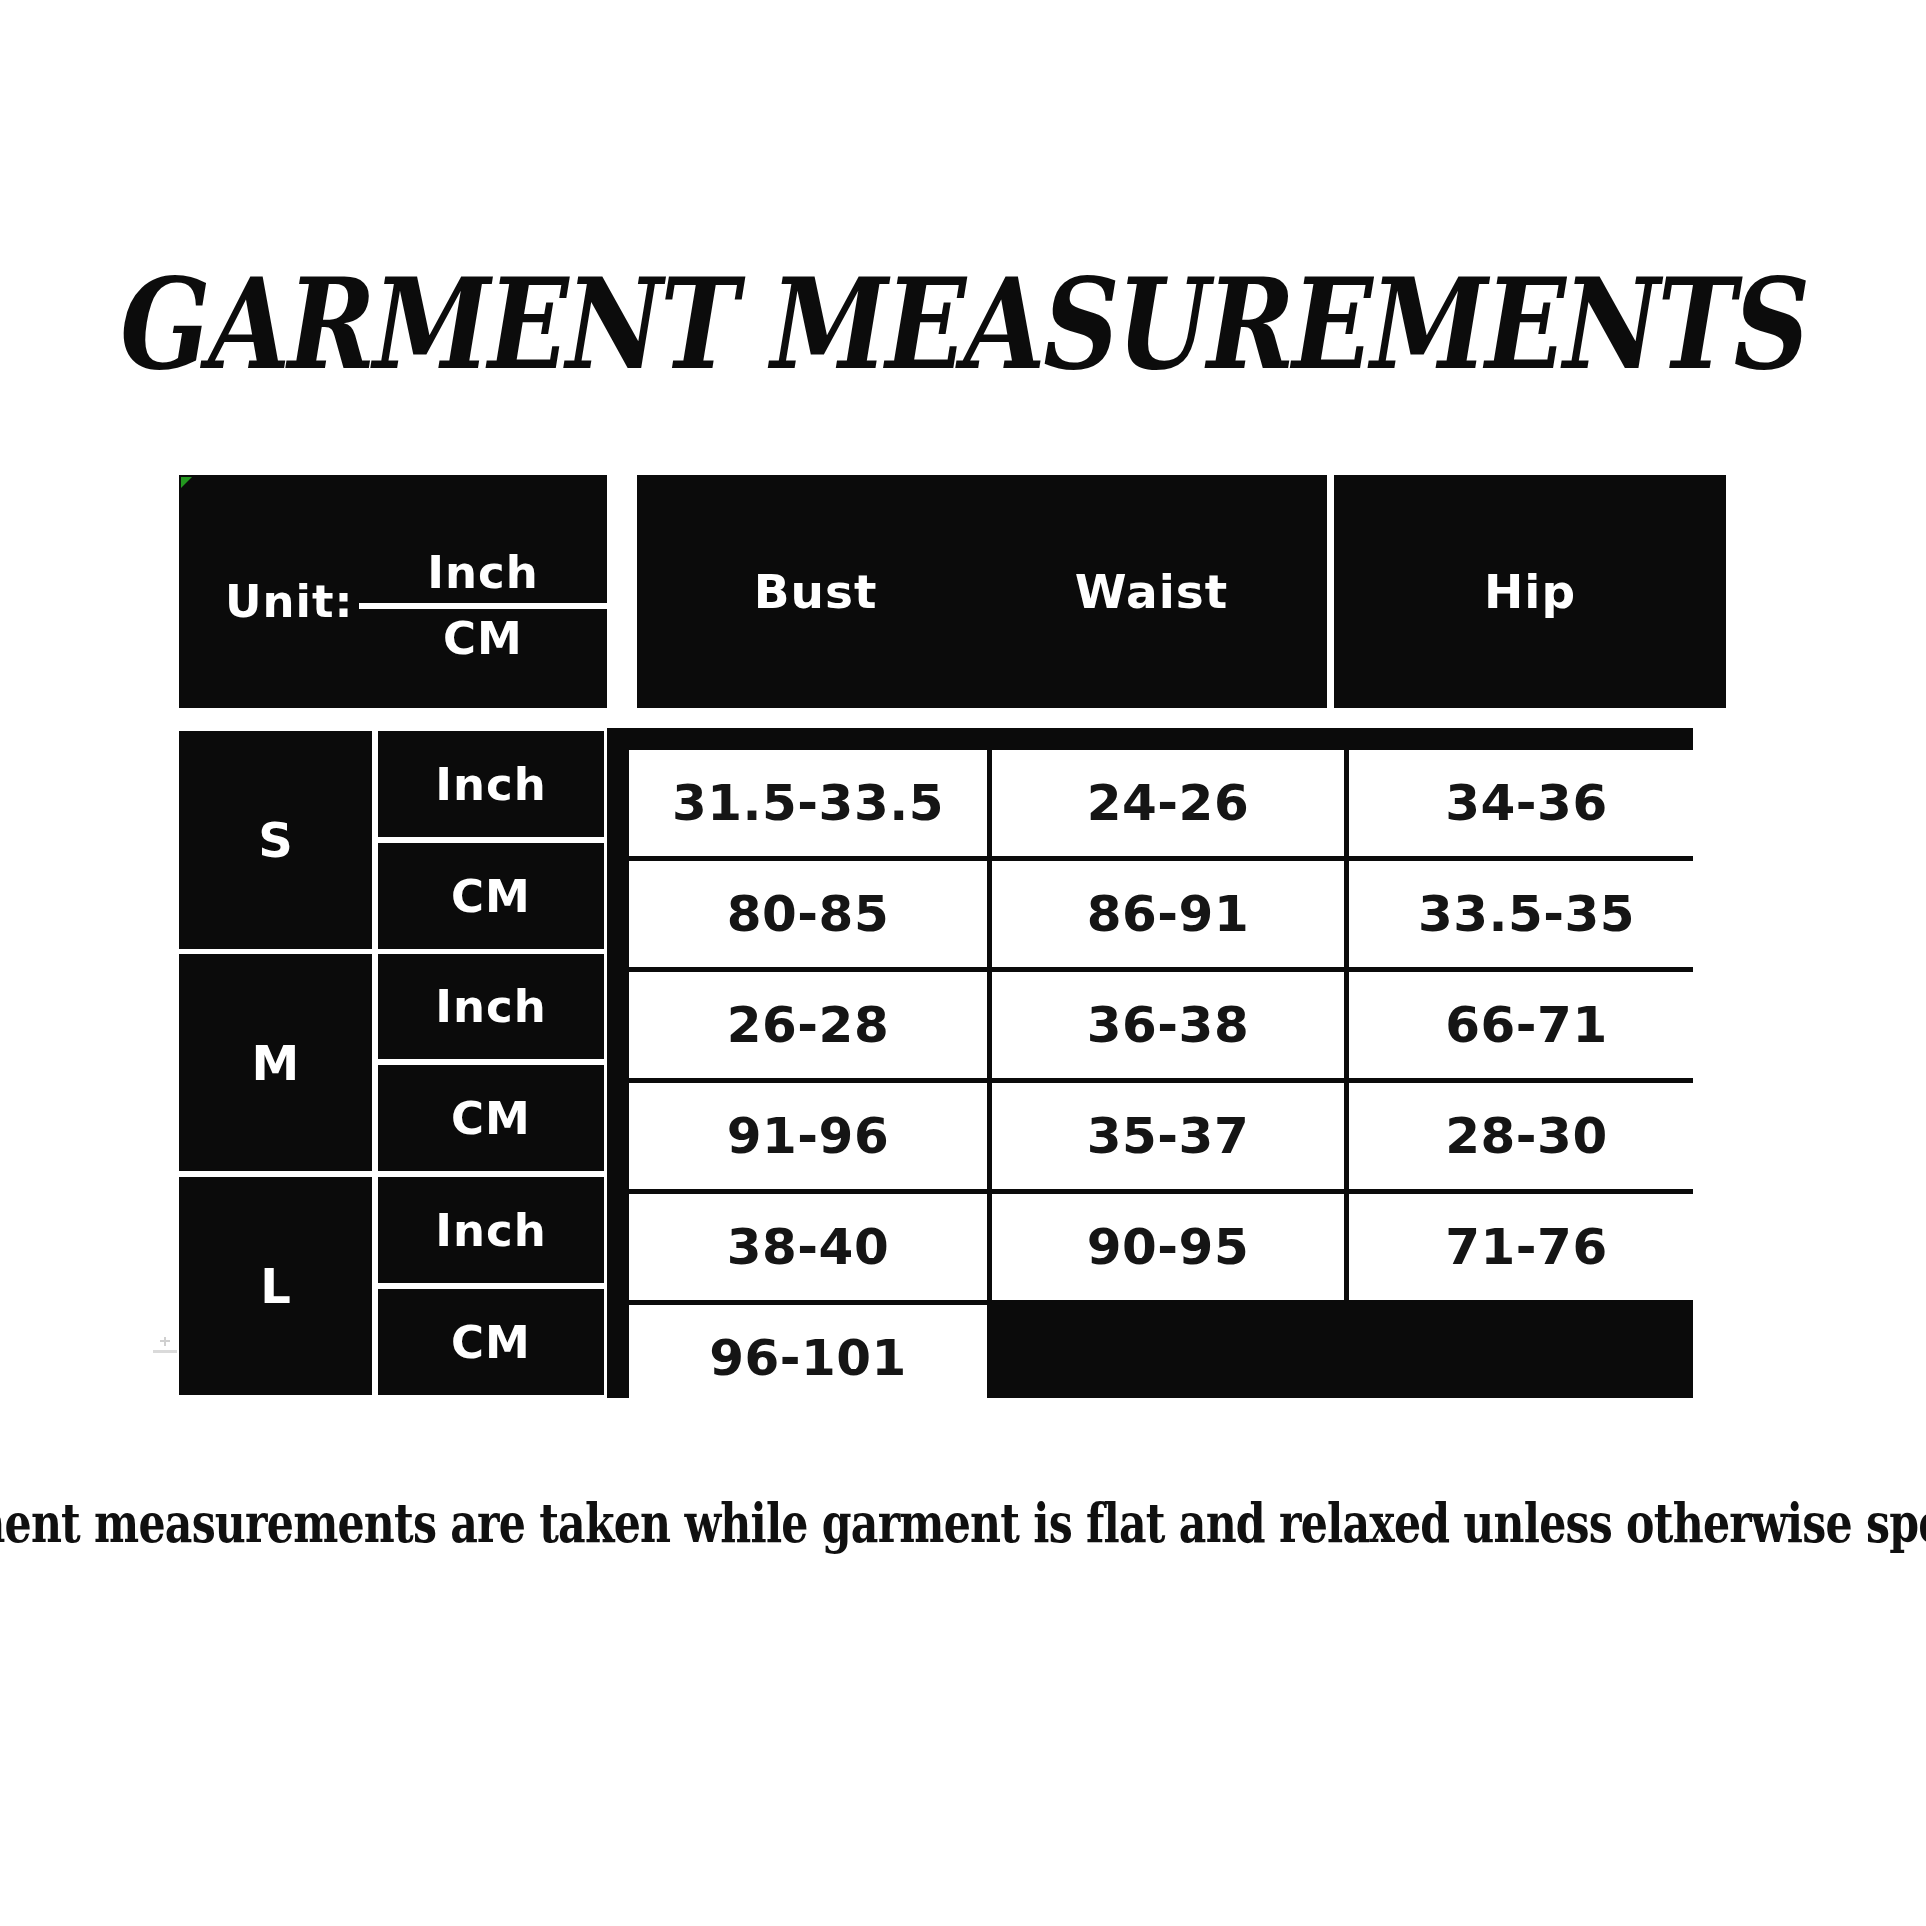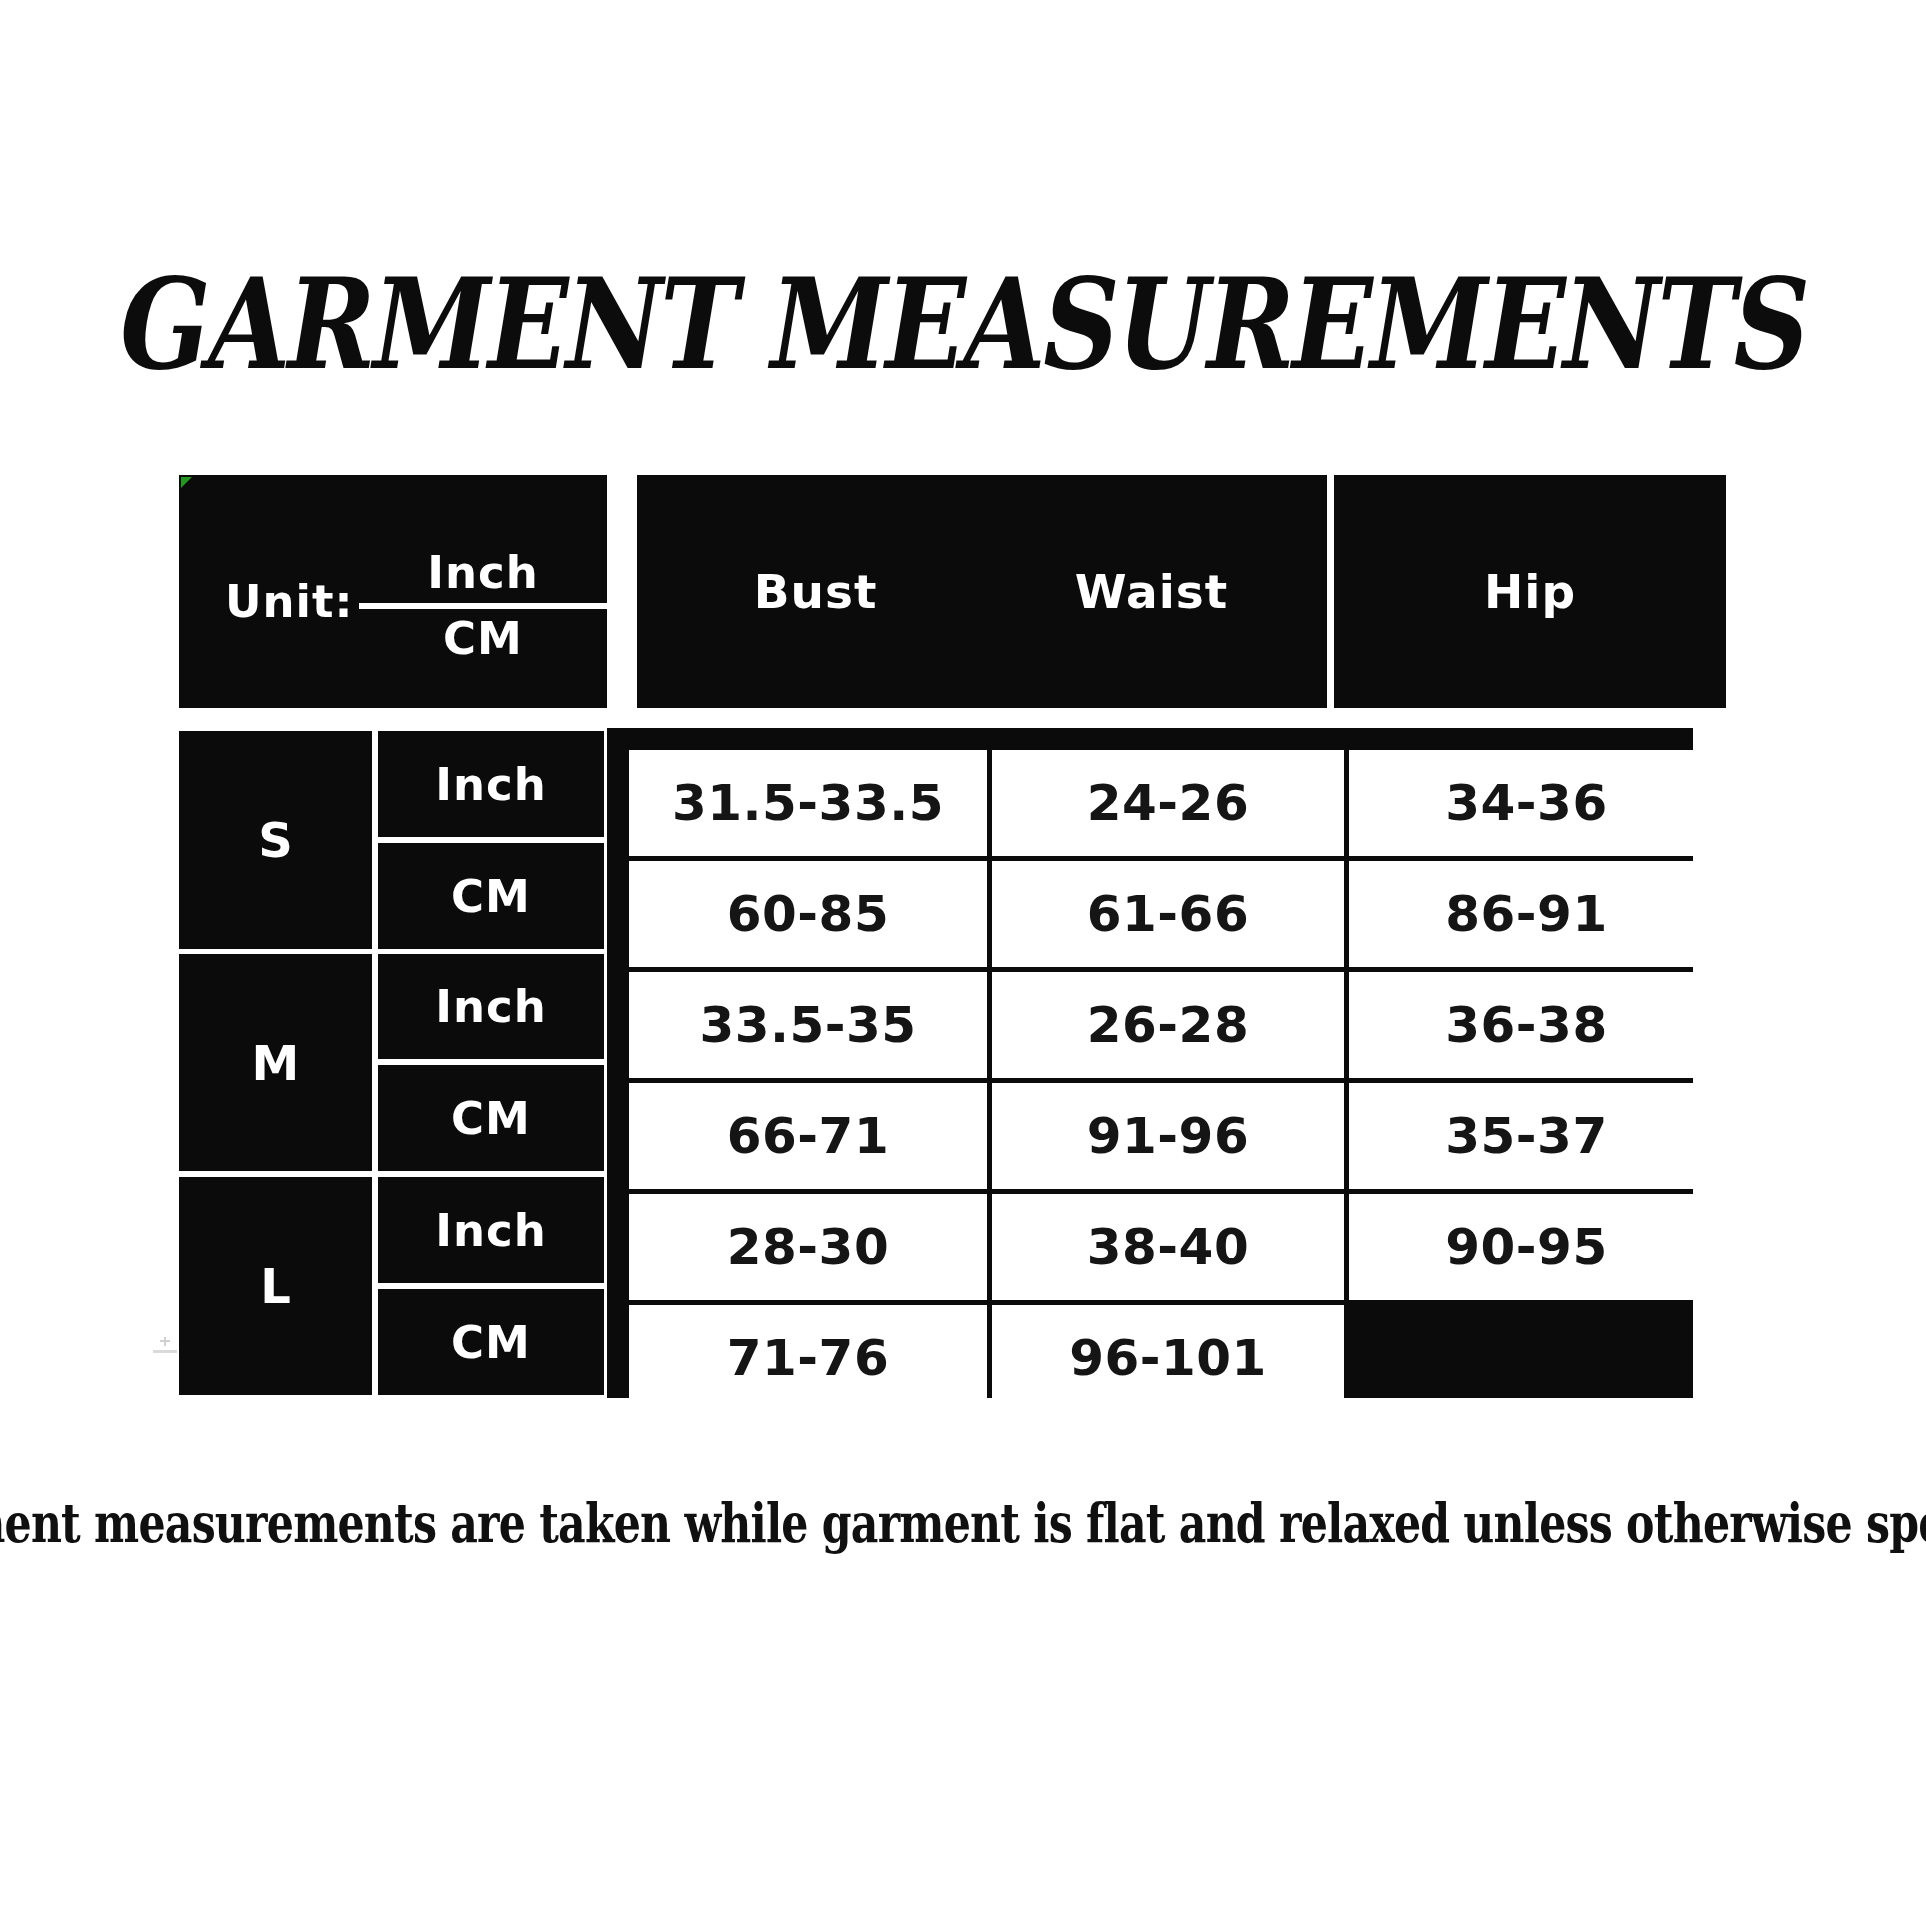--- a/index.html
+++ b/index.html
@@ -92,22 +92,21 @@
   <div class="bcell subunit-cell" style="top:843px;height:106px;">CM</div>
   <div class="bcell subunit-cell" style="top:954px;height:105px;">Inch</div>
   <div class="bcell subunit-cell" style="top:1065px;height:106px;">CM</div>
   <div class="bcell subunit-cell" style="top:1177px;height:106px;">Inch</div>
   <div class="bcell subunit-cell" style="top:1289px;height:106px;">CM</div>
 
   <div class="data-grid">
     <div class="data-cell">31.5-33.5</div>
     <div class="data-cell">24-26</div>
     <div class="data-cell">34-36</div>
-    <div class="data-cell">60-85</div>
-    <div class="data-cell">61-66</div>
+    <div class="data-cell">80-85</div>
     <div class="data-cell">86-91</div>
     <div class="data-cell">33.5-35</div>
     <div class="data-cell">26-28</div>
     <div class="data-cell">36-38</div>
     <div class="data-cell">66-71</div>
     <div class="data-cell">91-96</div>
     <div class="data-cell">35-37</div>
     <div class="data-cell">28-30</div>
     <div class="data-cell">38-40</div>
     <div class="data-cell">90-95</div>

